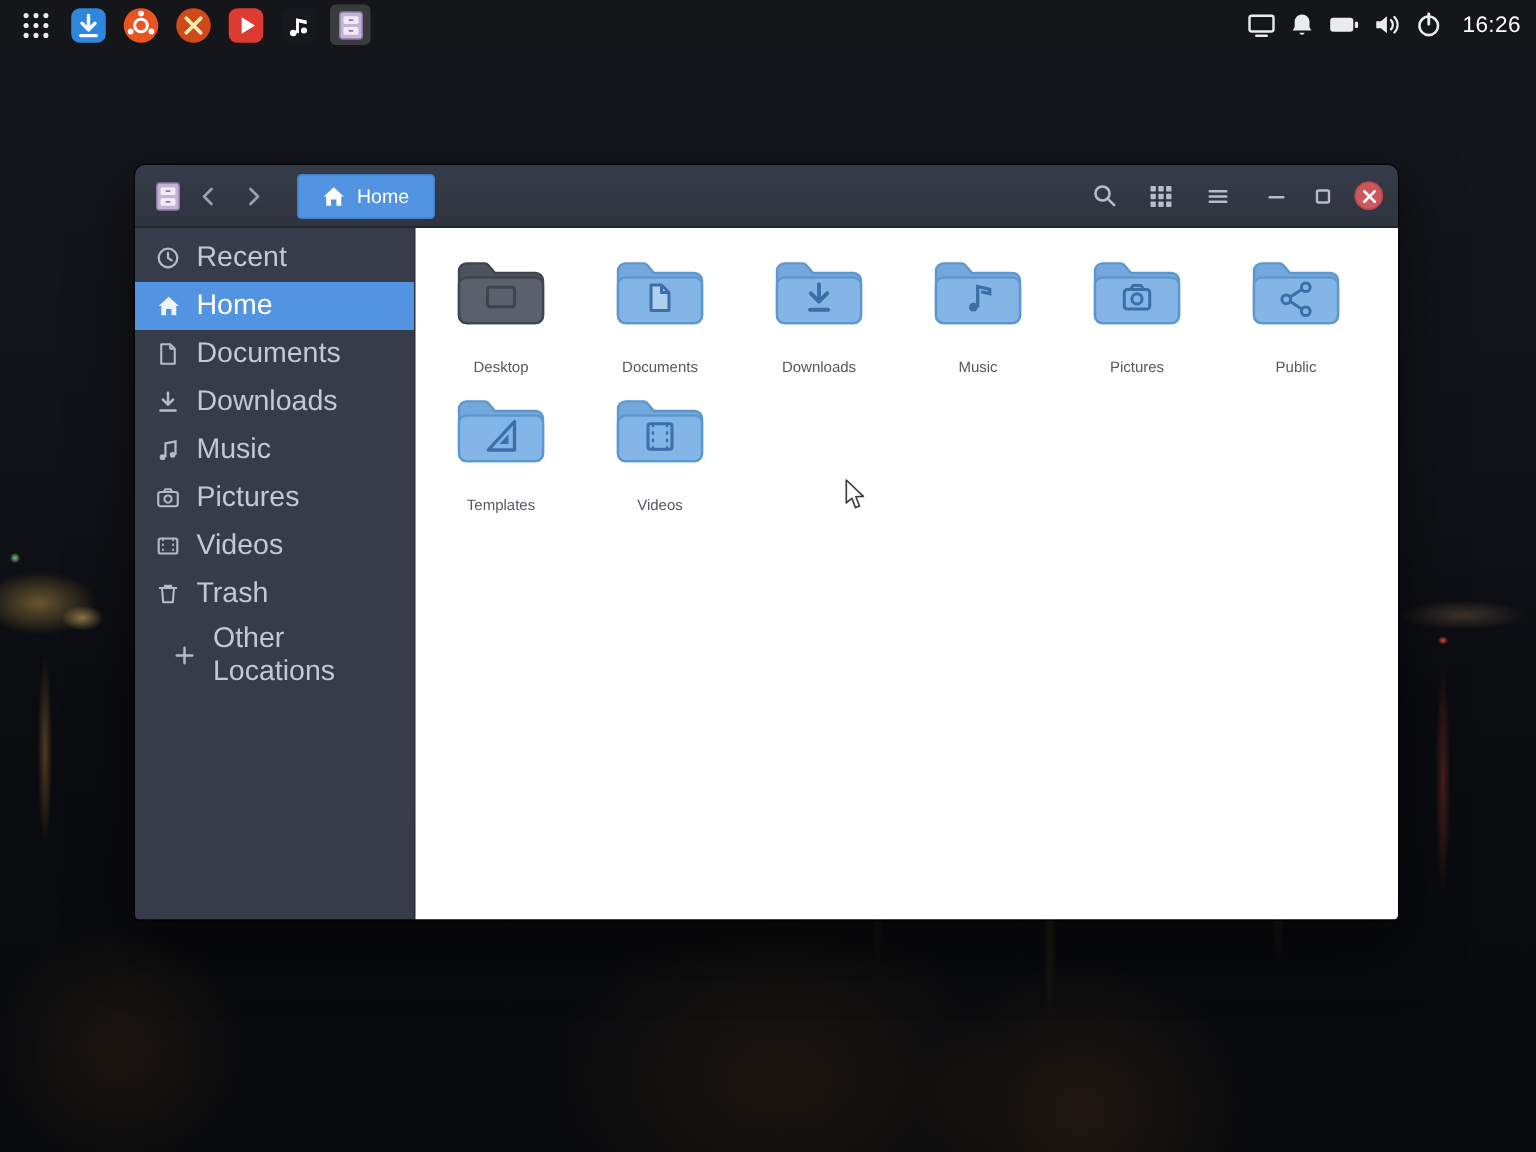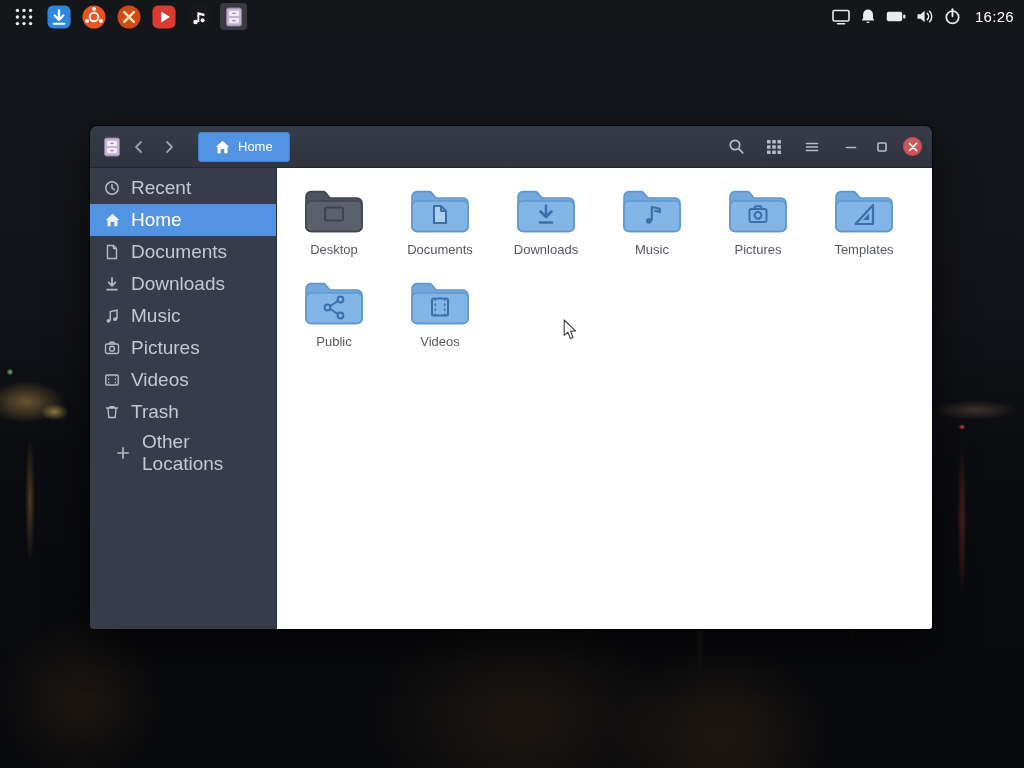--- a/index.html
+++ b/index.html
@@ -42,21 +42,21 @@
            display:flex; align-items:center; padding:0 10px; z-index:10; }
   .launchers { display:flex; align-items:center; gap:8px; }
   .launcher { width:27px; height:27px; border-radius:4px; display:flex; align-items:center; justify-content:center; }
   .launcher.active { background:rgba(255,255,255,.16); }
   .panel-right { margin-left:auto; display:flex; align-items:center; gap:10px; }
   .status-icons { display:flex; align-items:center; gap:10px; }
   .status-icon { display:flex; align-items:center; justify-content:center; height:18px; }
   .clock { color:#fff; font-size:15px; margin-left:4px; letter-spacing:.3px; }
 
   
-  #window { position:absolute; left:90px; top:126px; width:842px; height:503px;
+  #window { position:absolute; left:90px; top:110px; width:842px; height:503px;
             border-radius:7px 7px 3px 3px; overflow:hidden; display:flex; flex-direction:column;
             box-shadow:0 0 0 1px rgba(0,0,0,.55), 0 16px 42px rgba(0,0,0,.6); z-index:5;justify-content:center; }
   .headerbar { height:42px; flex:0 0 42px; background:linear-gradient(#353b48,#2f343f);
                border-bottom:1px solid #222731; display:flex; align-items:center; padding:0 10px; }
   .hb-app-icon { width:24px; height:24px; display:flex; align-items:center; justify-content:center; }
   .nav-btn { width:30px; height:30px; display:flex; align-items:center; justify-content:center; color:#9aa1ad; }
   .nav-btn:first-of-type { margin-left:12px; }
   .path-btn { margin-left:14px; height:30px; background:#5294e2; border:1px solid #4081c9; border-radius:3px;
               color:#fff; display:flex; align-items:center; gap:8px; padding:0 16px; font-size:13px; cursor:default; }
   .path-icon { display:flex; color:#fff; }
@@ -74,21 +74,21 @@
   .side-item { height:32px; display:flex; align-items:center; padding-left:14px; gap:11px;
                color:#c3c9d2; font-size:19px; }
   .side-item.selected { background:#5294e2; color:#fff; }
   .side-item.separated { margin-top:9px;padding-left:25px; }
   .side-icon { width:16px; height:16px; display:flex; align-items:center; justify-content:center; opacity:.9; }
 
   .content { flex:1; background:#fff; padding:10px 4px; position:relative; }
   .file-grid { display:grid; grid-template-columns:repeat(6,106px); grid-auto-rows:92px; }
   .file-item { display:flex; flex-direction:column; align-items:center; padding-top:6px; }
   .file-icon { width:64px; height:52px; display:flex; align-items:center; justify-content:center; }
-  .file-label { margin-top:6px; font-size:13px; color:#54585f; }
+  .file-label { margin-top:20px; font-size:10px; color:#54585f; }
 
   #cursor { position:absolute; left:563px; top:319px; z-index:20; pointer-events:none; }
 </style>
 </head>
 <body>
 
 <div id="screen">
   <div id="wallpaper"></div>
 
   <div id="panel">
@@ -425,38 +425,38 @@
                   <path d="M27.5 25l1.9-2.7h5.2l1.9 2.7" fill="none" stroke="#3c6ea8" stroke-width="2"></path>
                 </svg>
               </span>
               <span class="file-label">Pictures</span>
             </div>
             <div class="file-item">
               <span class="file-icon">
                 <svg width="64" height="52" viewBox="0 0 64 52">
                   <path d="M4 12.6 A5 5 0 0 1 9 7.6 h12 a3.4 3.4 0 0 1 2.6 1.2 L28 14 h27 a5 5 0 0 1 5 5 v23.4 a5 5 0 0 1 -5 5 H9 a5 5 0 0 1 -5 -5 Z" fill="#74a8dc" stroke="#5e97cf" stroke-width="1.6"></path>
                   <rect x="4" y="17" width="56" height="30.4" rx="5" fill="#83b6e6" stroke="#5e97cf" stroke-width="1.6"></rect>
-                  <path d="M23.5 40 41 21v19z" fill="none" stroke="#3c6ea8" stroke-width="2.2" stroke-linejoin="round"></path>
-                  <path d="M31 36l6-6.5V36z" fill="#3c6ea8"></path>
-                </svg>
-              </span>
-              <span class="file-label">Templates</span>
-            </div>
-            <div class="file-item">
-              <span class="file-icon">
-                <svg width="64" height="52" viewBox="0 0 64 52">
-                  <path d="M4 12.6 A5 5 0 0 1 9 7.6 h12 a3.4 3.4 0 0 1 2.6 1.2 L28 14 h27 a5 5 0 0 1 5 5 v23.4 a5 5 0 0 1 -5 5 H9 a5 5 0 0 1 -5 -5 Z" fill="#74a8dc" stroke="#5e97cf" stroke-width="1.6"></path>
-                  <rect x="4" y="17" width="56" height="30.4" rx="5" fill="#83b6e6" stroke="#5e97cf" stroke-width="1.6"></rect>
                   <circle cx="25.5" cy="31.5" r="2.9" fill="none" stroke="#3c6ea8" stroke-width="2"></circle>
                   <circle cx="38.5" cy="23.5" r="2.9" fill="none" stroke="#3c6ea8" stroke-width="2"></circle>
                   <circle cx="38.5" cy="39.5" r="2.9" fill="none" stroke="#3c6ea8" stroke-width="2"></circle>
                   <path d="M28.2 30 35.8 25M28.2 33 35.8 38" stroke="#3c6ea8" stroke-width="2"></path>
                 </svg>
               </span>
               <span class="file-label">Public</span>
+            </div>
+            <div class="file-item">
+              <span class="file-icon">
+                <svg width="64" height="52" viewBox="0 0 64 52">
+                  <path d="M4 12.6 A5 5 0 0 1 9 7.6 h12 a3.4 3.4 0 0 1 2.6 1.2 L28 14 h27 a5 5 0 0 1 5 5 v23.4 a5 5 0 0 1 -5 5 H9 a5 5 0 0 1 -5 -5 Z" fill="#74a8dc" stroke="#5e97cf" stroke-width="1.6"></path>
+                  <rect x="4" y="17" width="56" height="30.4" rx="5" fill="#83b6e6" stroke="#5e97cf" stroke-width="1.6"></rect>
+                  <path d="M23.5 40 41 21v19z" fill="none" stroke="#3c6ea8" stroke-width="2.2" stroke-linejoin="round"></path>
+                  <path d="M31 36l6-6.5V36z" fill="#3c6ea8"></path>
+                </svg>
+              </span>
+              <span class="file-label">Templates</span>
             </div>
             <div class="file-item">
               <span class="file-icon">
                 <svg width="64" height="52" viewBox="0 0 64 52">
                   <path d="M4 12.6 A5 5 0 0 1 9 7.6 h12 a3.4 3.4 0 0 1 2.6 1.2 L28 14 h27 a5 5 0 0 1 5 5 v23.4 a5 5 0 0 1 -5 5 H9 a5 5 0 0 1 -5 -5 Z" fill="#74a8dc" stroke="#5e97cf" stroke-width="1.6"></path>
                   <rect x="4" y="17" width="56" height="30.4" rx="5" fill="#83b6e6" stroke="#5e97cf" stroke-width="1.6"></rect>
                   <rect x="24" y="22.5" width="16" height="17" rx="1.5" fill="none" stroke="#3c6ea8" stroke-width="2"></rect>
                   <path d="M27.3 22.5v17M36.7 22.5v17" stroke="#3c6ea8" stroke-width="1.5" stroke-dasharray="2.4 2.6"></path>
                 </svg>
               </span>

